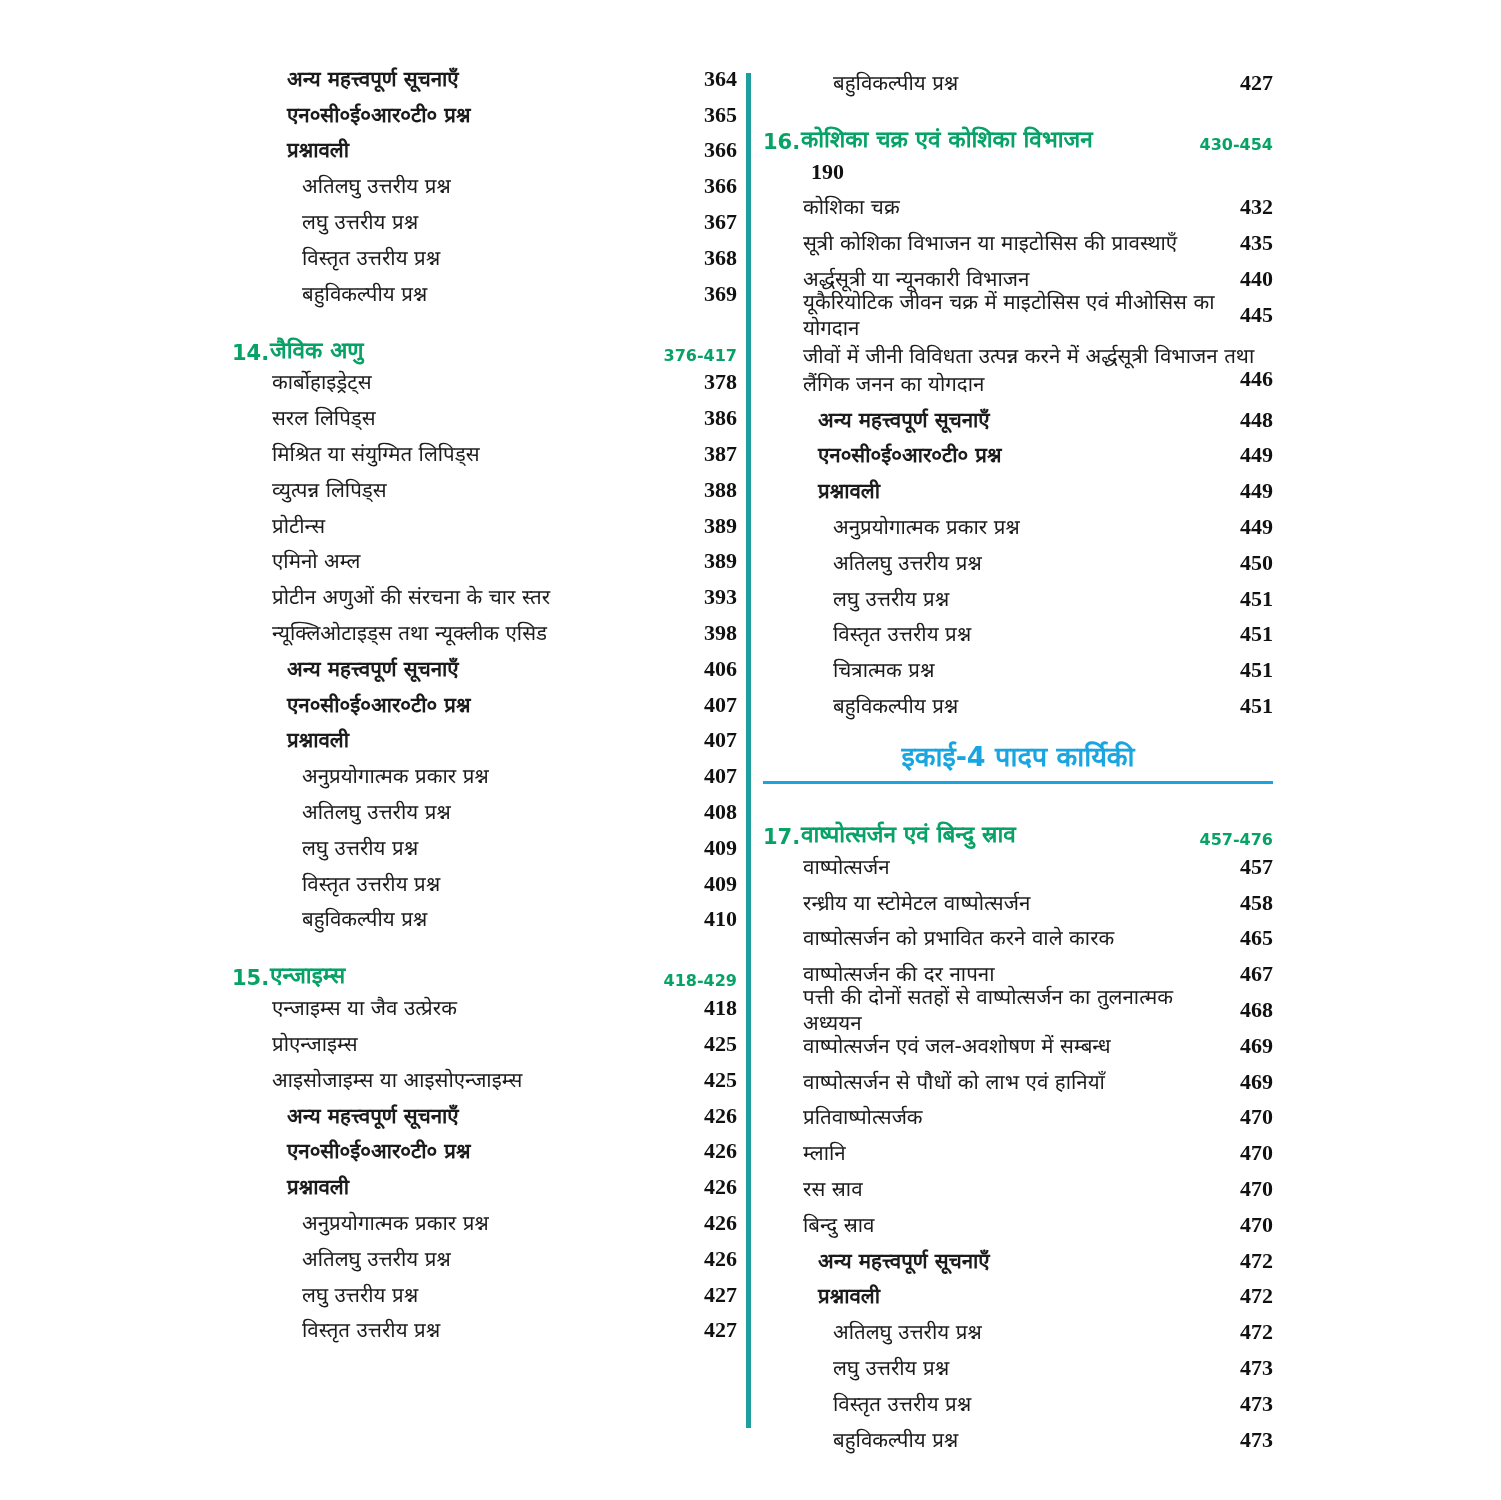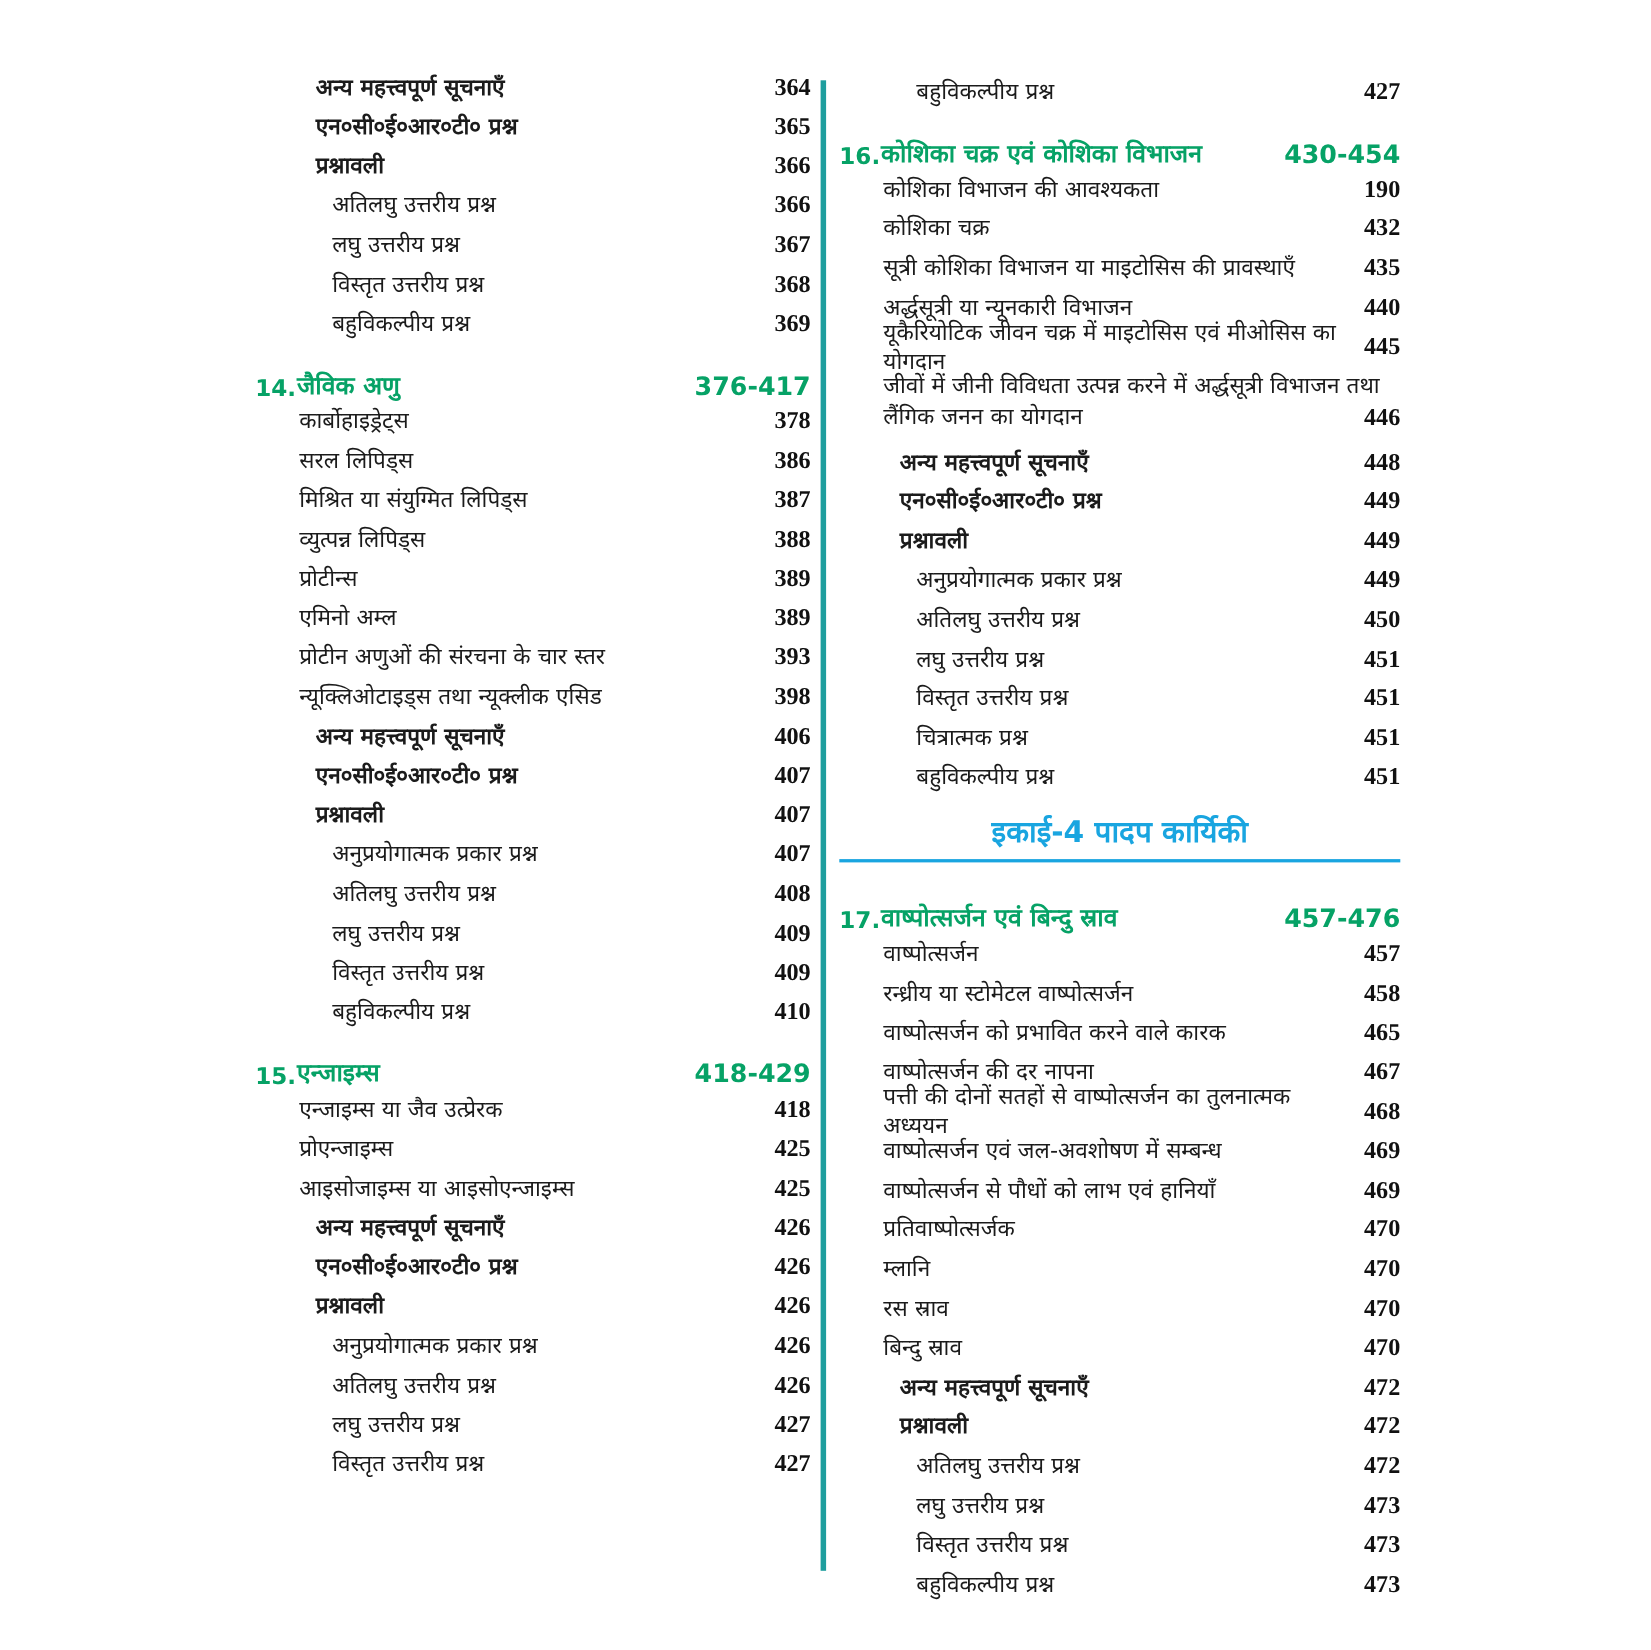--- a/index.html
+++ b/index.html
@@ -37,37 +37,37 @@
   .lv-c{padding-left:70px;}
   .pgn{
     font-family:"Liberation Serif",serif;
     font-weight:700;font-size:22px;
     white-space:nowrap;color:#111;
     padding-left:8px;
   }
   .row.two{
     height:auto;min-height:62px;
     position:relative;
-    align-items:flex-start;
+    align-items:flex-end;
     padding-top:3px;padding-bottom:4px;
   }
   .row.two .lbl{flex:none;width:100%;line-height:28px;}
   .row.two .pgn{
     position:absolute;right:0;bottom:10px;padding-left:0;
   }
 
   .chapter{
     display:flex;align-items:flex-end;
     margin-top:15px;height:38px;
     font-weight:700;
     color:var(--green,#06A266);
   }
   .chnum{width:38px;font-size:21px;}
   .chtitle{flex:1;font-size:22.5px;}
-  .chpages{font-size:23px;white-space:nowrap;}
+  .chpages{font-size:16px;white-space:nowrap;}
 
   .unit{
     margin-top:16px;
     padding-bottom:12px;
     text-align:center;
   }
   .unit-title{
     font-size:27px;font-weight:700;
     color:var(--blue,#19A5E0);
     line-height:34px;
@@ -230,21 +230,20 @@
       <div class="row lv-c">
         <span class="lbl">बहुविकल्पीय प्रश्न</span>
         <span class="pgn">427</span>
       </div>
       <div class="chapter">
         <span class="chnum">16.</span>
         <span class="chtitle">कोशिका चक्र एवं कोशिका विभाजन</span>
         <span class="chpages">430-454</span>
       </div>
       <div class="row lv-a">
-        <span class="lbl">कोशिका विभाजन की आवश्यकता</span>
         <span class="pgn">190</span>
       </div>
       <div class="row lv-a">
         <span class="lbl">कोशिका चक्र</span>
         <span class="pgn">432</span>
       </div>
       <div class="row lv-a">
         <span class="lbl">सूत्री कोशिका विभाजन या माइटोसिस की प्रावस्थाएँ</span>
         <span class="pgn">435</span>
       </div>

